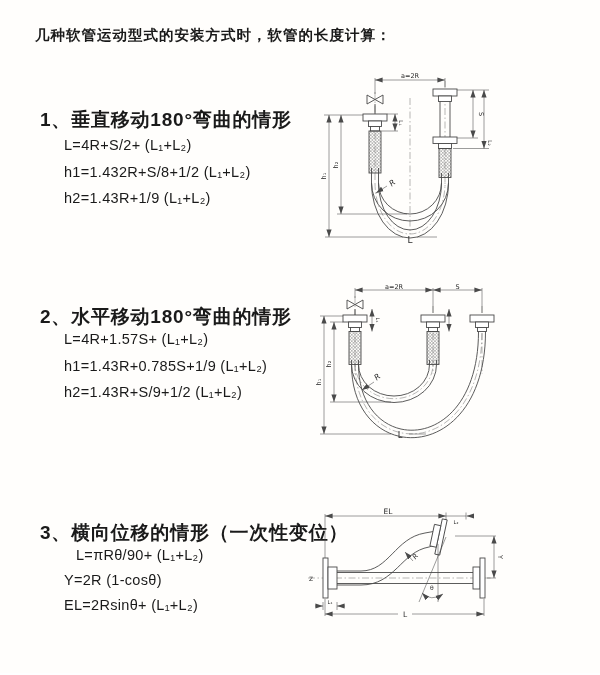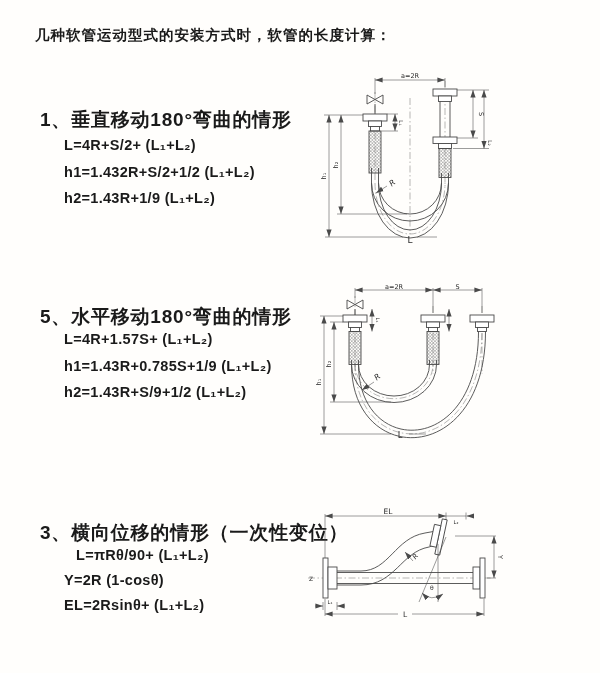--- a/index.html
+++ b/index.html
@@ -1,39 +1,39 @@
 <!DOCTYPE html>
 <html><head>
 <meta charset="utf-8">
 <style>
   html,body{margin:0;padding:0;background:#ffffff;}
   .page{position:relative;width:600px;height:673px;background:#fffefc;overflow:hidden;
         font-family:"Liberation Sans",sans-serif;color:#1a1a1a;}
   .t{position:absolute;white-space:pre;}
   .title{font-size:14.5px;font-weight:bold;letter-spacing:1px;}
   .heading{font-size:19px;font-weight:bold;letter-spacing:0.8px;}
-  .formula{font-size:14.5px;font-weight:bold;letter-spacing:0.3px;}
+  .formula{font-size:14.5px;font-weight:normal;letter-spacing:0.3px;}
   svg.diagram{position:absolute;}
   .ln{fill:none;stroke:#4a4a4a;stroke-width:0.9;}
   .ln rect{fill:#ffffff;stroke:#4a4a4a;stroke-width:0.9;}
   .dim{fill:none;stroke:#4a4a4a;stroke-width:0.55;}
   .cl{fill:none;stroke:#6f6f6f;stroke-width:0.5;stroke-dasharray:7 2.5 1.5 2.5;}
   .dl{font-family:"DejaVu Sans",sans-serif;font-size:6.5px;fill:#2a2a2a;}
 </style>
 </head>
 <body>
 
 <div class="page">
 
   <div class="t title" style="left:35px;top:26px">几种软管运动型式的安装方式时，软管的长度计算：</div>
 
   <div>
     <div class="t heading" style="left:40px;top:107px">1、垂直移动180°弯曲的情形</div>
     <div class="t formula" style="left:64px;top:137px">L=4R+S/2+ (L₁+L₂)</div>
-    <div class="t formula" style="left:64px;top:164px">h1=1.432R+S/2+1/2 (L₁+L₂)</div>
+    <div class="t formula" style="left:64px;top:164px">h1=1.432R+S/8+1/2 (L₁+L₂)</div>
     <div class="t formula" style="left:64px;top:190px">h2=1.43R+1/9 (L₁+L₂)</div>
   </div>
 
   <svg class="diagram" style="left:310px;top:68px" width="240" height="190" viewBox="0 0 240 190">
     <defs>
       <marker id="a1" viewBox="0 0 8 7" markerWidth="8" markerHeight="7" refX="7.6" refY="3.5" orient="auto-start-reverse" markerUnits="userSpaceOnUse">
         <path d="M0,0.9 L7.6,3.5 L0,6.1 Z" fill="#4a4a4a"></path>
       </marker>
       <pattern id="hx1" width="3.2" height="3.2" patternUnits="userSpaceOnUse">
         <path d="M0,0 L3.2,3.2 M3.2,0 L0,3.2" stroke="#8a8a8a" stroke-width="0.5" fill="none"></path>
@@ -88,21 +88,21 @@
     <text class="dl" x="168.5" y="46" transform="rotate(90 168.5 46)" text-anchor="middle">S</text>
     <text class="dl" x="178" y="75" transform="rotate(90 178 75)" text-anchor="middle" style="font-size:5.5px">L₂</text>
     <text class="dl" x="16" y="108" transform="rotate(-90 16 108)" text-anchor="middle">h₁</text>
     <text class="dl" x="28" y="97" transform="rotate(-90 28 97)" text-anchor="middle">h₂</text>
     <text class="dl" x="89" y="55" transform="rotate(90 89 55)" text-anchor="middle" style="font-size:5.5px">L₁</text>
     <text class="dl" x="84" y="117" transform="rotate(-38 84 117)" text-anchor="middle" style="font-size:8px;font-style:italic">R</text>
     <text class="dl" x="100" y="175" text-anchor="middle" style="font-size:9px">L</text>
   </svg>
 
   <div>
-    <div class="t heading" style="left:40px;top:304px">5、水平移动180°弯曲的情形</div>
+    <div class="t heading" style="left:40px;top:304px">2、水平移动180°弯曲的情形</div>
     <div class="t formula" style="left:64px;top:331px">L=4R+1.57S+ (L₁+L₂)</div>
     <div class="t formula" style="left:64px;top:358px">h1=1.43R+0.785S+1/9 (L₁+L₂)</div>
     <div class="t formula" style="left:64px;top:384px">h2=1.43R+S/9+1/2 (L₁+L₂)</div>
   </div>
 
   <svg class="diagram" style="left:315px;top:282px" width="185" height="160" viewBox="0 0 185 160">
     <defs>
       <marker id="a2" viewBox="0 0 8 7" markerWidth="8" markerHeight="7" refX="7.6" refY="3.5" orient="auto-start-reverse" markerUnits="userSpaceOnUse">
         <path d="M0,0.9 L7.6,3.5 L0,6.1 Z" fill="#4a4a4a"></path>
       </marker>

